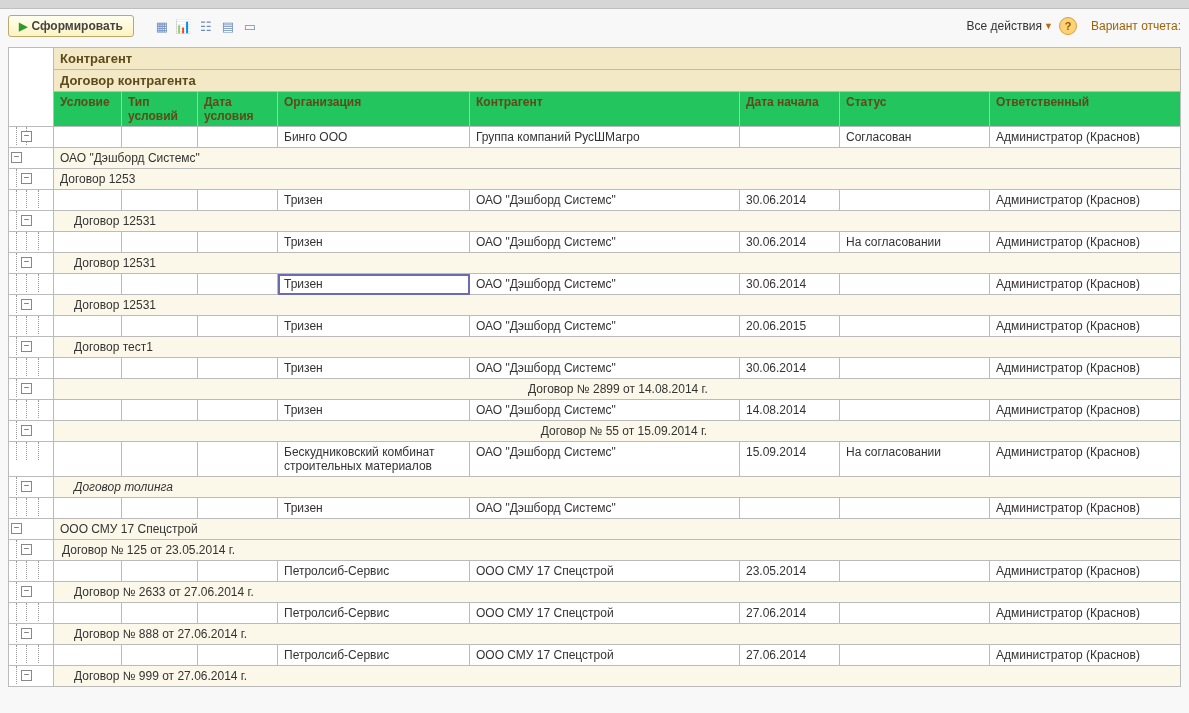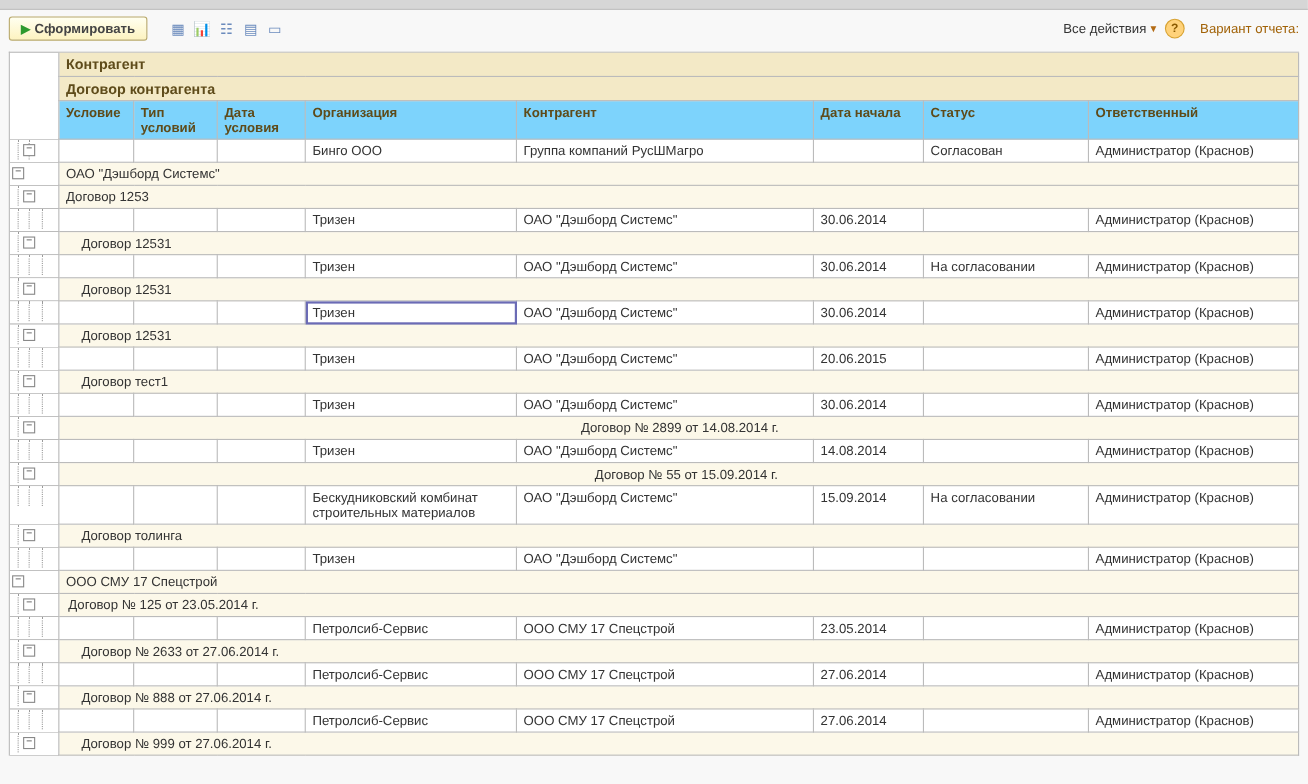--- a/index.html
+++ b/index.html
@@ -109,21 +109,21 @@
     font-size: 12px;
     font-weight: normal;
   }
   th.hcell {
     background: #f3e9c6;
     color: #5e4b1a;
     font-weight: bold;
     font-size: 13px;
   }
   th.hcell2 {
-    background: #7dd3fc;
+    background: #22c55e;
     color: #5e4b1a;
     font-weight: bold;
     margin-top: 12px;
   }
   td.alt { background: #fcf8e9; }
   td.white { background: #ffffff; }
   td.sel {
     background: #ffffff;
     outline: 2px solid #6b6bb5;
     outline-offset: -2px;
@@ -444,21 +444,21 @@
             <td class="white"><span>На согласовании</span></td>
             <td class="white"><span>Администратор (Краснов)</span></td>
           </tr>
           <tr>
             <td class="tree-col">
               <div class="tree-cell">
                 <div class="vline l0"></div>
                 <div class="exp l1">−</div>
               </div>
             </td>
-            <td colspan="8" class="alt" style="padding-left: 20px;"><span>Договор толинга</span></td>
+            <td colspan="8" class="alt" style="padding-left: 20px; font-style: italic;"><span>Договор толинга</span></td>
           </tr>
           <tr>
             <td class="tree-col">
               <div class="tree-cell">
                 <div class="vline l0"></div>
                 <div class="vline l1"></div>
                 <div class="vline l2"></div>
               </div>
             </td>
             <td class="white"></td>

